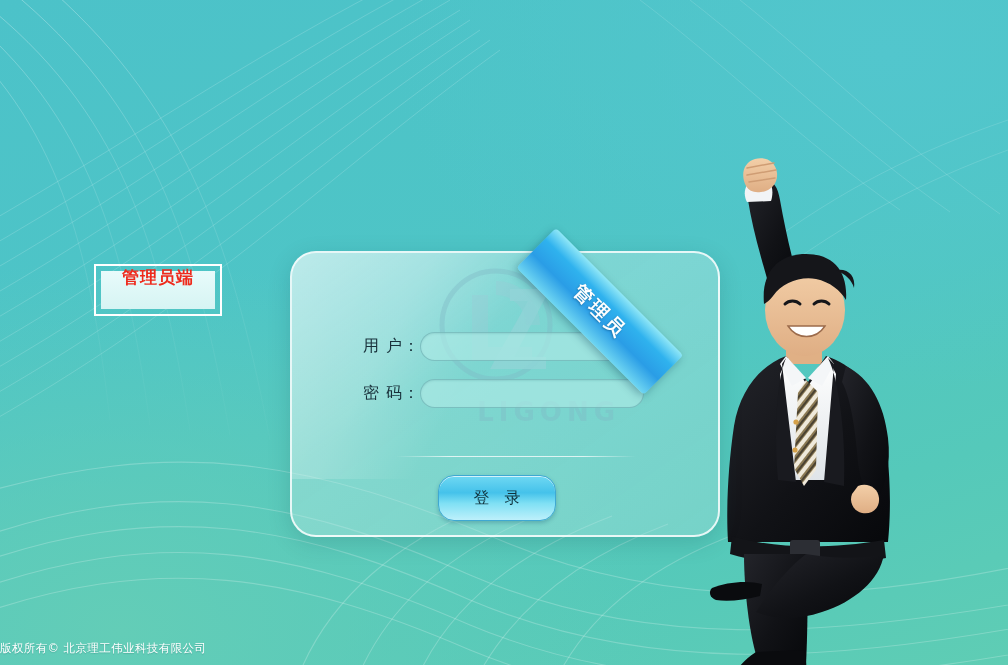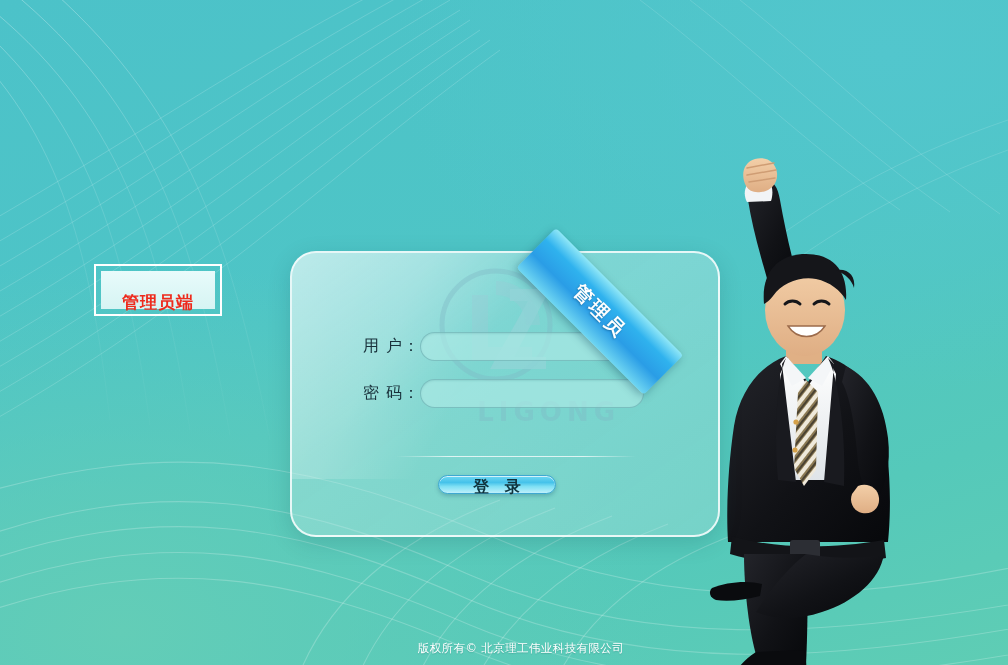--- a/index.html
+++ b/index.html
@@ -52,21 +52,21 @@
     top: 264px;
     width: 128px;
   }
   .role-btn {
     position: relative;
     height: 52px;
     margin-bottom: 28px;
     border: 2px solid rgba(255,255,255,0.30);
     box-sizing: border-box;
     display: flex;
-    align-items: flex-end;
+    align-items: flex-start;
     justify-content: center;
     cursor: pointer;
   }
   .role-btn .inner {
     position: absolute;
     left: 5px; right: 5px; top: 5px; bottom: 5px;
     background: rgba(188,240,236,0.30);
     display: flex;
     align-items: center;
     justify-content: center;
@@ -176,33 +176,32 @@
     top: 203px;
     height: 1px;
     background: linear-gradient(90deg, rgba(255,255,255,0) 0%, rgba(255,255,255,0.75) 22%, rgba(255,255,255,0.75) 78%, rgba(255,255,255,0) 100%);
   }
 
   .login-btn {
     position: absolute;
     left: 146px;
     top: 222px;
     width: 118px;
-    height: 19px;
+    height: 46px;
     border-radius: 16px;
     border: 1px solid #3fa8d2;
     box-sizing: border-box;
     background: linear-gradient(180deg, #6fd8f3 0%, #45c2ea 38%, #7fe0f4 62%, #bdf0fb 100%);
     box-shadow: 0 2px 4px rgba(20,80,110,0.30), inset 0 1px 0 rgba(255,255,255,0.7);
     color: #10333d;
     font-size: 16px;
     letter-spacing: 5px;
     text-indent: 5px;
     cursor: pointer;
     font-family: "DejaVu Sans", "Liberation Sans", sans-serif;
-    font-weight: bold;
   }
 
   
   .ribbon {
     position: absolute;
     left: 556px;
     top: 228px;
     width: 180px;
     height: 56px;
     transform: rotate(45deg);
@@ -231,26 +230,24 @@
     width: 368px;
     height: 515px;
     pointer-events: none;
   }
 
   
   .footer {
     position: absolute;
     left: 0; right: 0;
     bottom: 9px;
-    text-align: center;
     font-size: 11.5px;
     color: #ffffff;
     letter-spacing: 0.4px;
     text-shadow: 0 1px 1px rgba(20,80,85,0.25);
-    padding-left: 34px;
   }
 </style>
 </head>
 <body>
 
 <div id="stage">
 
   <svg class="bg-lines" viewBox="0 0 1008 665" preserveAspectRatio="none">
     <defs>
       <linearGradient id="lg-fade" x1="0" y1="0" x2="1" y2="1">

